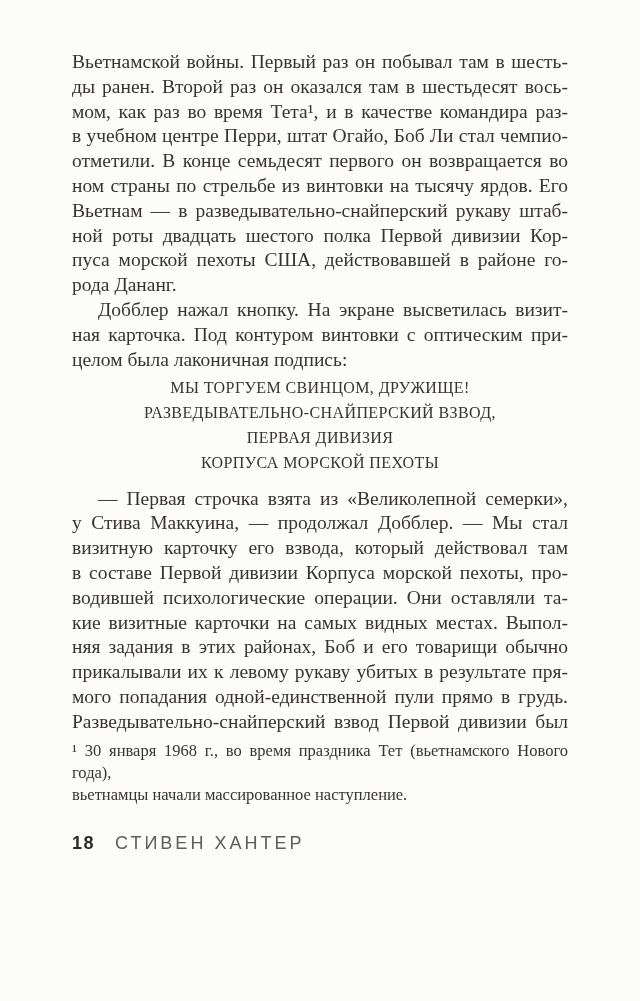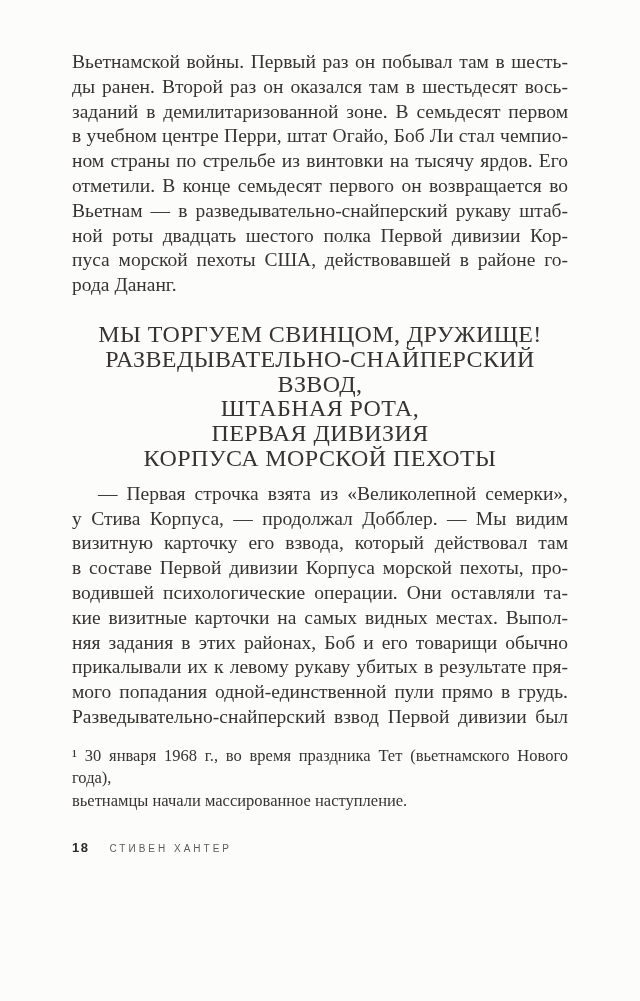--- a/index.html
+++ b/index.html
@@ -27,99 +27,106 @@
     text-align: justify;
     text-align-last: justify;
     white-space: normal;
     font-family: Liberation Serif, serif;
   }
   .line.end    { text-align-last: left; }
   .line.center { text-align: center; text-align-last: center; }
   .line.indent { text-indent: 26px; }
 
   .card-block {
-    margin: 24px 0 11px 0;
-    font-size: 24px;
+    margin: 4px 0 11px 0;
+    font-size: 16px;
     letter-spacing: 0.4px;
   }
   .footnote {
-    margin-top: 15px;
+    margin-top: 5px;
     font-size: 16.5px;
     line-height: 22.4px;
   }
   .page-footer {
     margin-top: 24px;
     display: flex;
     align-items: baseline;
     font-family: "Liberation Sans", "DejaVu Sans", sans-serif;
   }
   .page-num {
     font-weight: bold;
-    font-size: 13px;
+    font-size: 18px;
     color: #2c2b2a;
     letter-spacing: 1.5px;
   }
   .running-title {
     margin-left: 20px;
-    font-size: 10px;
+    font-size: 18px;
     color: #5d5c5a;
     letter-spacing: 3px;
   }
 </style>
 </head>
 <body>
 
 <div class="page">
   <main class="text-block">
 
     <section class="paragraph">
 
         <div class="line">Вьетнамской войны. Первый раз он побывал там в шесть-</div>
 
 
         <div class="line">ды ранен. Второй раз он оказался там в шестьдесят вось-</div>
 
+        <div class="line">мом, как раз во время Тета¹, и в качестве командира раз-</div>
 
 
-        <div class="line">заданий в демилитаризованной зоне. В семьдесят первом</div>
 
         <div class="line">в учебном центре Перри, штат Огайо, Боб Ли стал чемпио-</div>
 
+        <div class="line">отметили. В конце семьдесят первого он возвращается во</div>
+
         <div class="line">ном страны по стрельбе из винтовки на тысячу ярдов. Его</div>
-
-        <div class="line">отметили. В конце семьдесят первого он возвращается во</div>
 
         <div class="line">Вьетнам — в разведывательно-снайперский рукаву штаб-</div>
 
         <div class="line">ной роты двадцать шестого полка Первой дивизии Кор-</div>
 
         <div class="line">пуса морской пехоты США, действовавшей в районе го-</div>
 
         <div class="line end">рода Дананг.</div>
       </section>
 
+    <section class="paragraph">
+
+        <div class="line indent">Добблер нажал кнопку. На экране высветилась визит-</div>
+
+        <div class="line">ная карточка. Под контуром винтовки с оптическим при-</div>
+
+        <div class="line end">целом была лаконичная подпись:</div>
+      </section>
 
     <section class="card-block">
 
         <div class="line center">МЫ ТОРГУЕМ СВИНЦОМ, ДРУЖИЩЕ!</div>
 
         <div class="line center">РАЗВЕДЫВАТЕЛЬНО-СНАЙПЕРСКИЙ ВЗВОД,</div>
 
-        <div class="line center">ШТАБНАЯ РОТА,</div>
 
         <div class="line center">ПЕРВАЯ ДИВИЗИЯ</div>
 
         <div class="line center">КОРПУСА МОРСКОЙ ПЕХОТЫ</div>
       </section>
 
     <section class="paragraph">
 
         <div class="line indent">— Первая строчка взята из «Великолепной семерки»,</div>
 
-        <div class="line">у Стива Корпуса, — продолжал Добблер. — Мы видим</div>
+        <div class="line">у Стива Маккуина, — продолжал Добблер. — Мы стал</div>
 
         <div class="line">визитную карточку его взвода, который действовал там</div>
 
         <div class="line">в составе Первой дивизии Корпуса морской пехоты, про-</div>
 
         <div class="line">водившей психологические операции. Они оставляли та-</div>
 
         <div class="line">кие визитные карточки на самых видных местах. Выпол-</div>
 
         <div class="line">няя задания в этих районах, Боб и его товарищи обычно</div>

